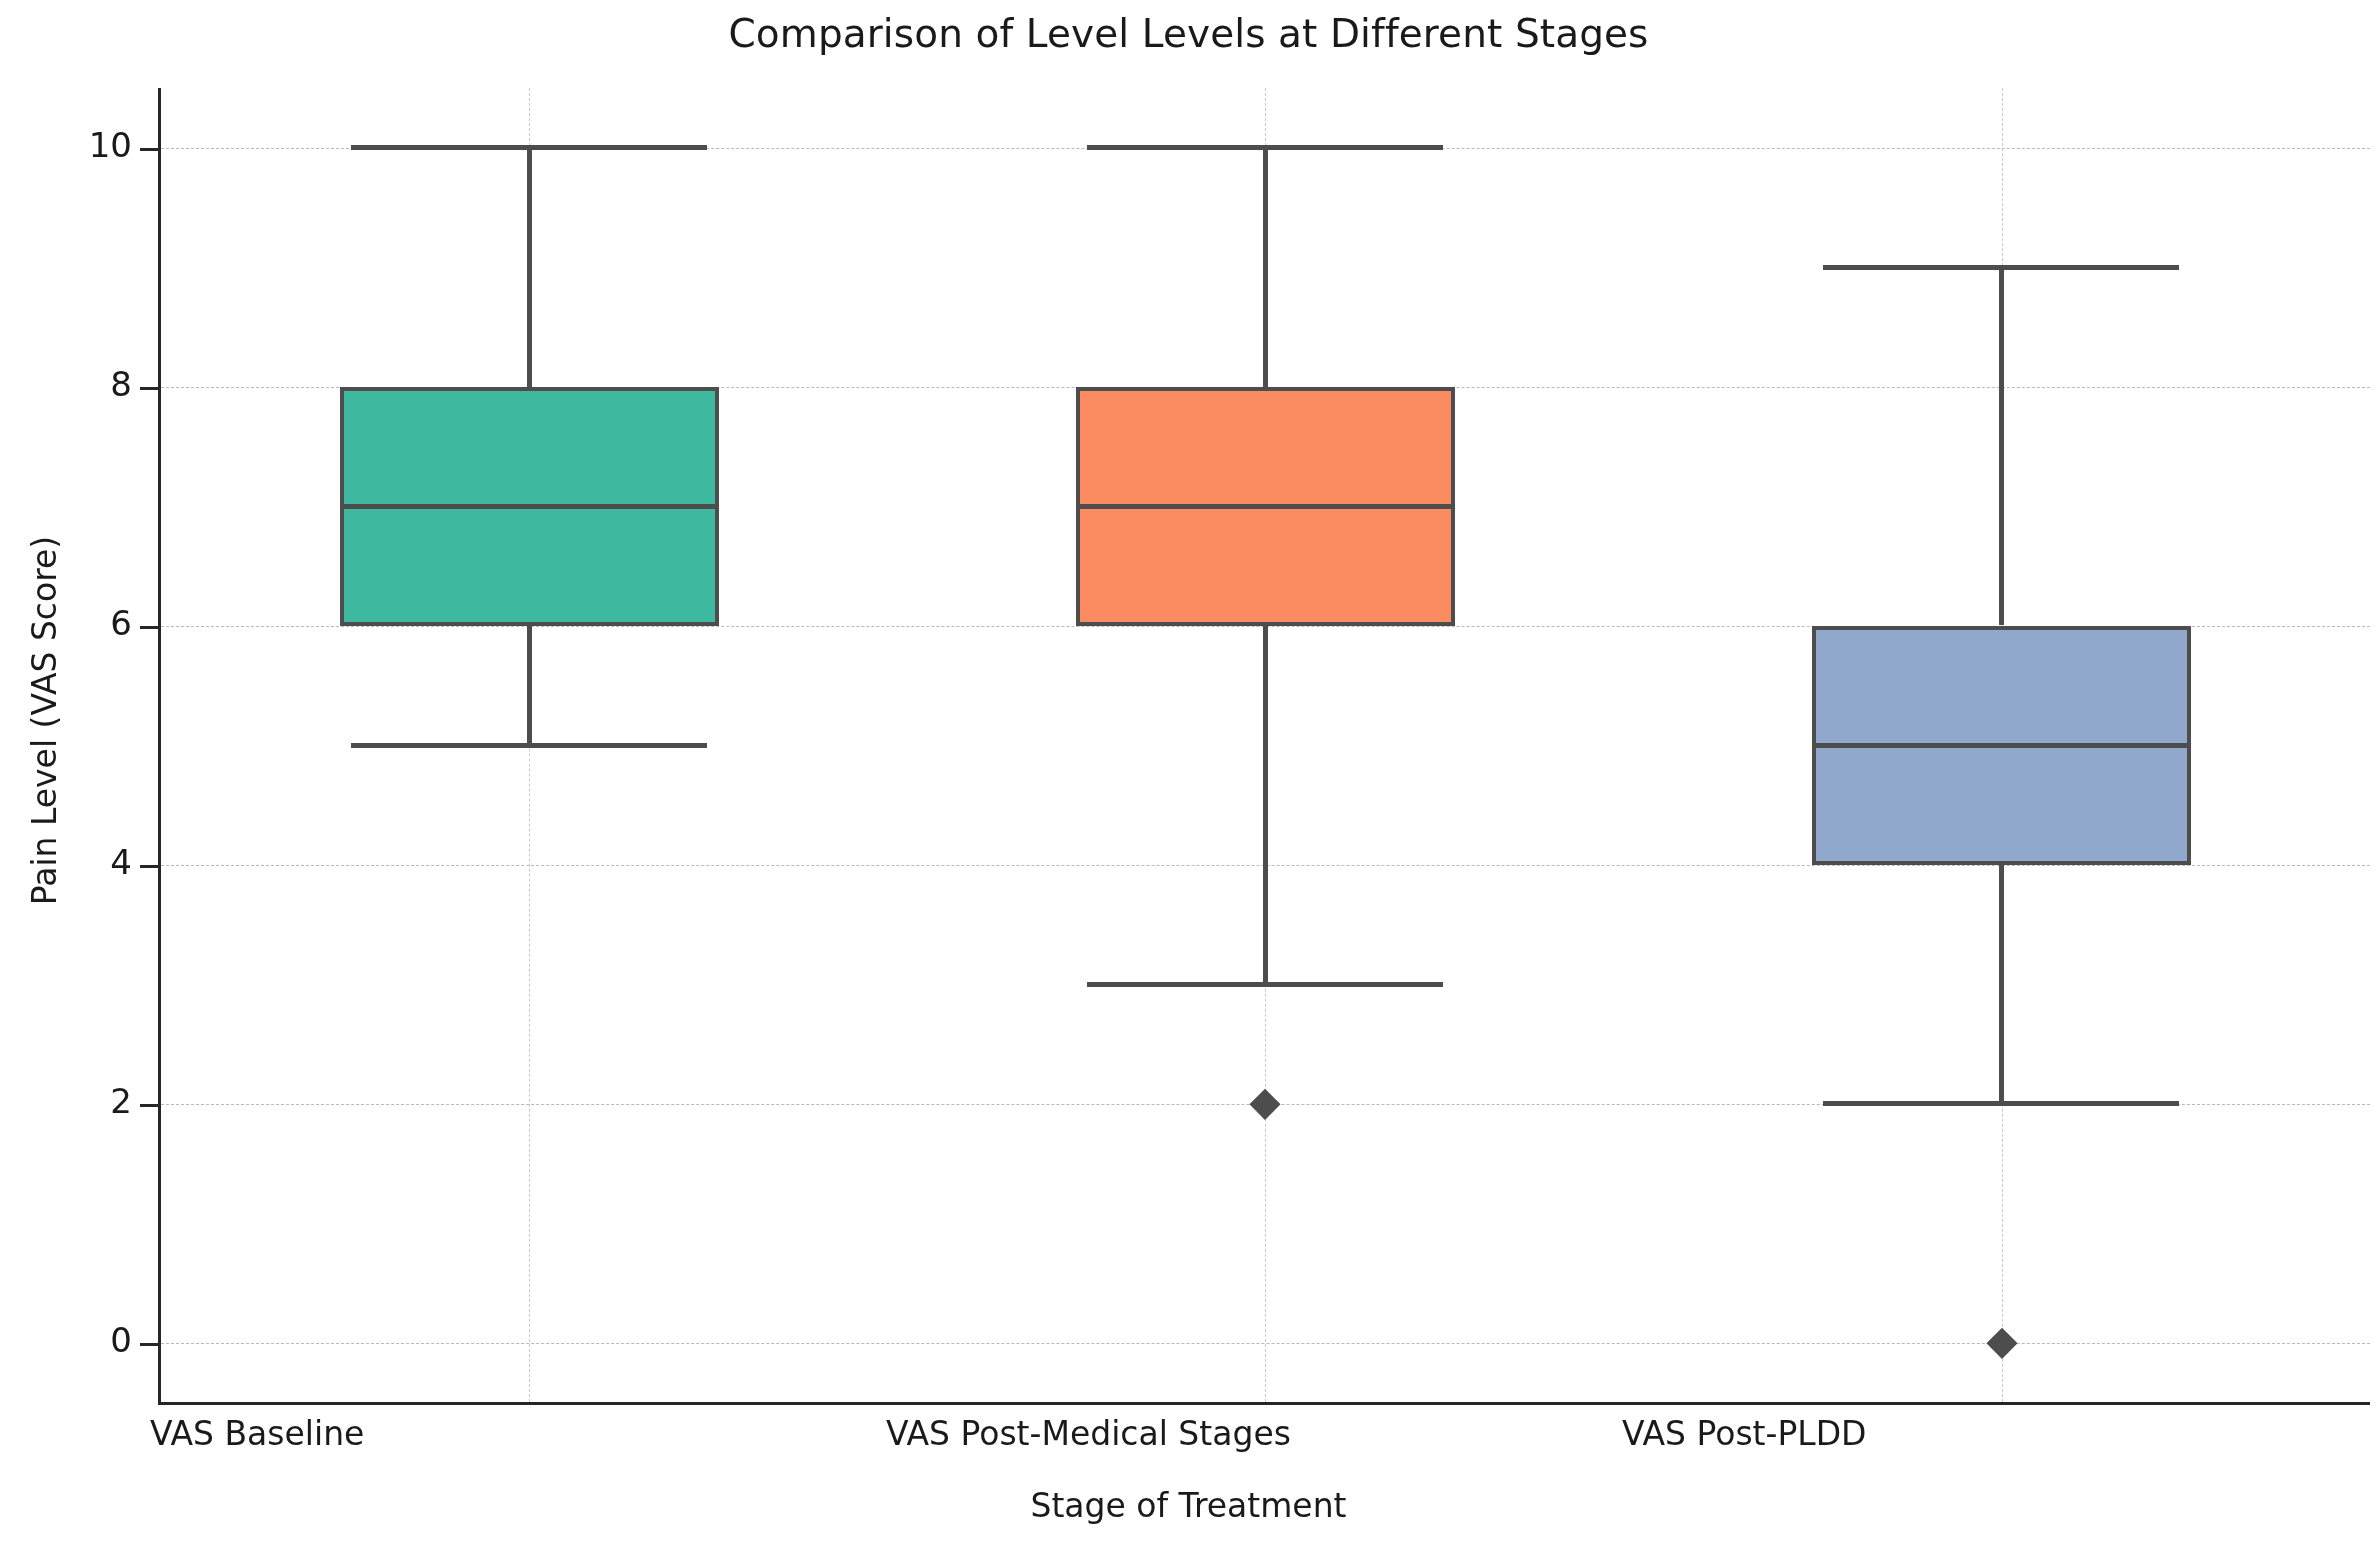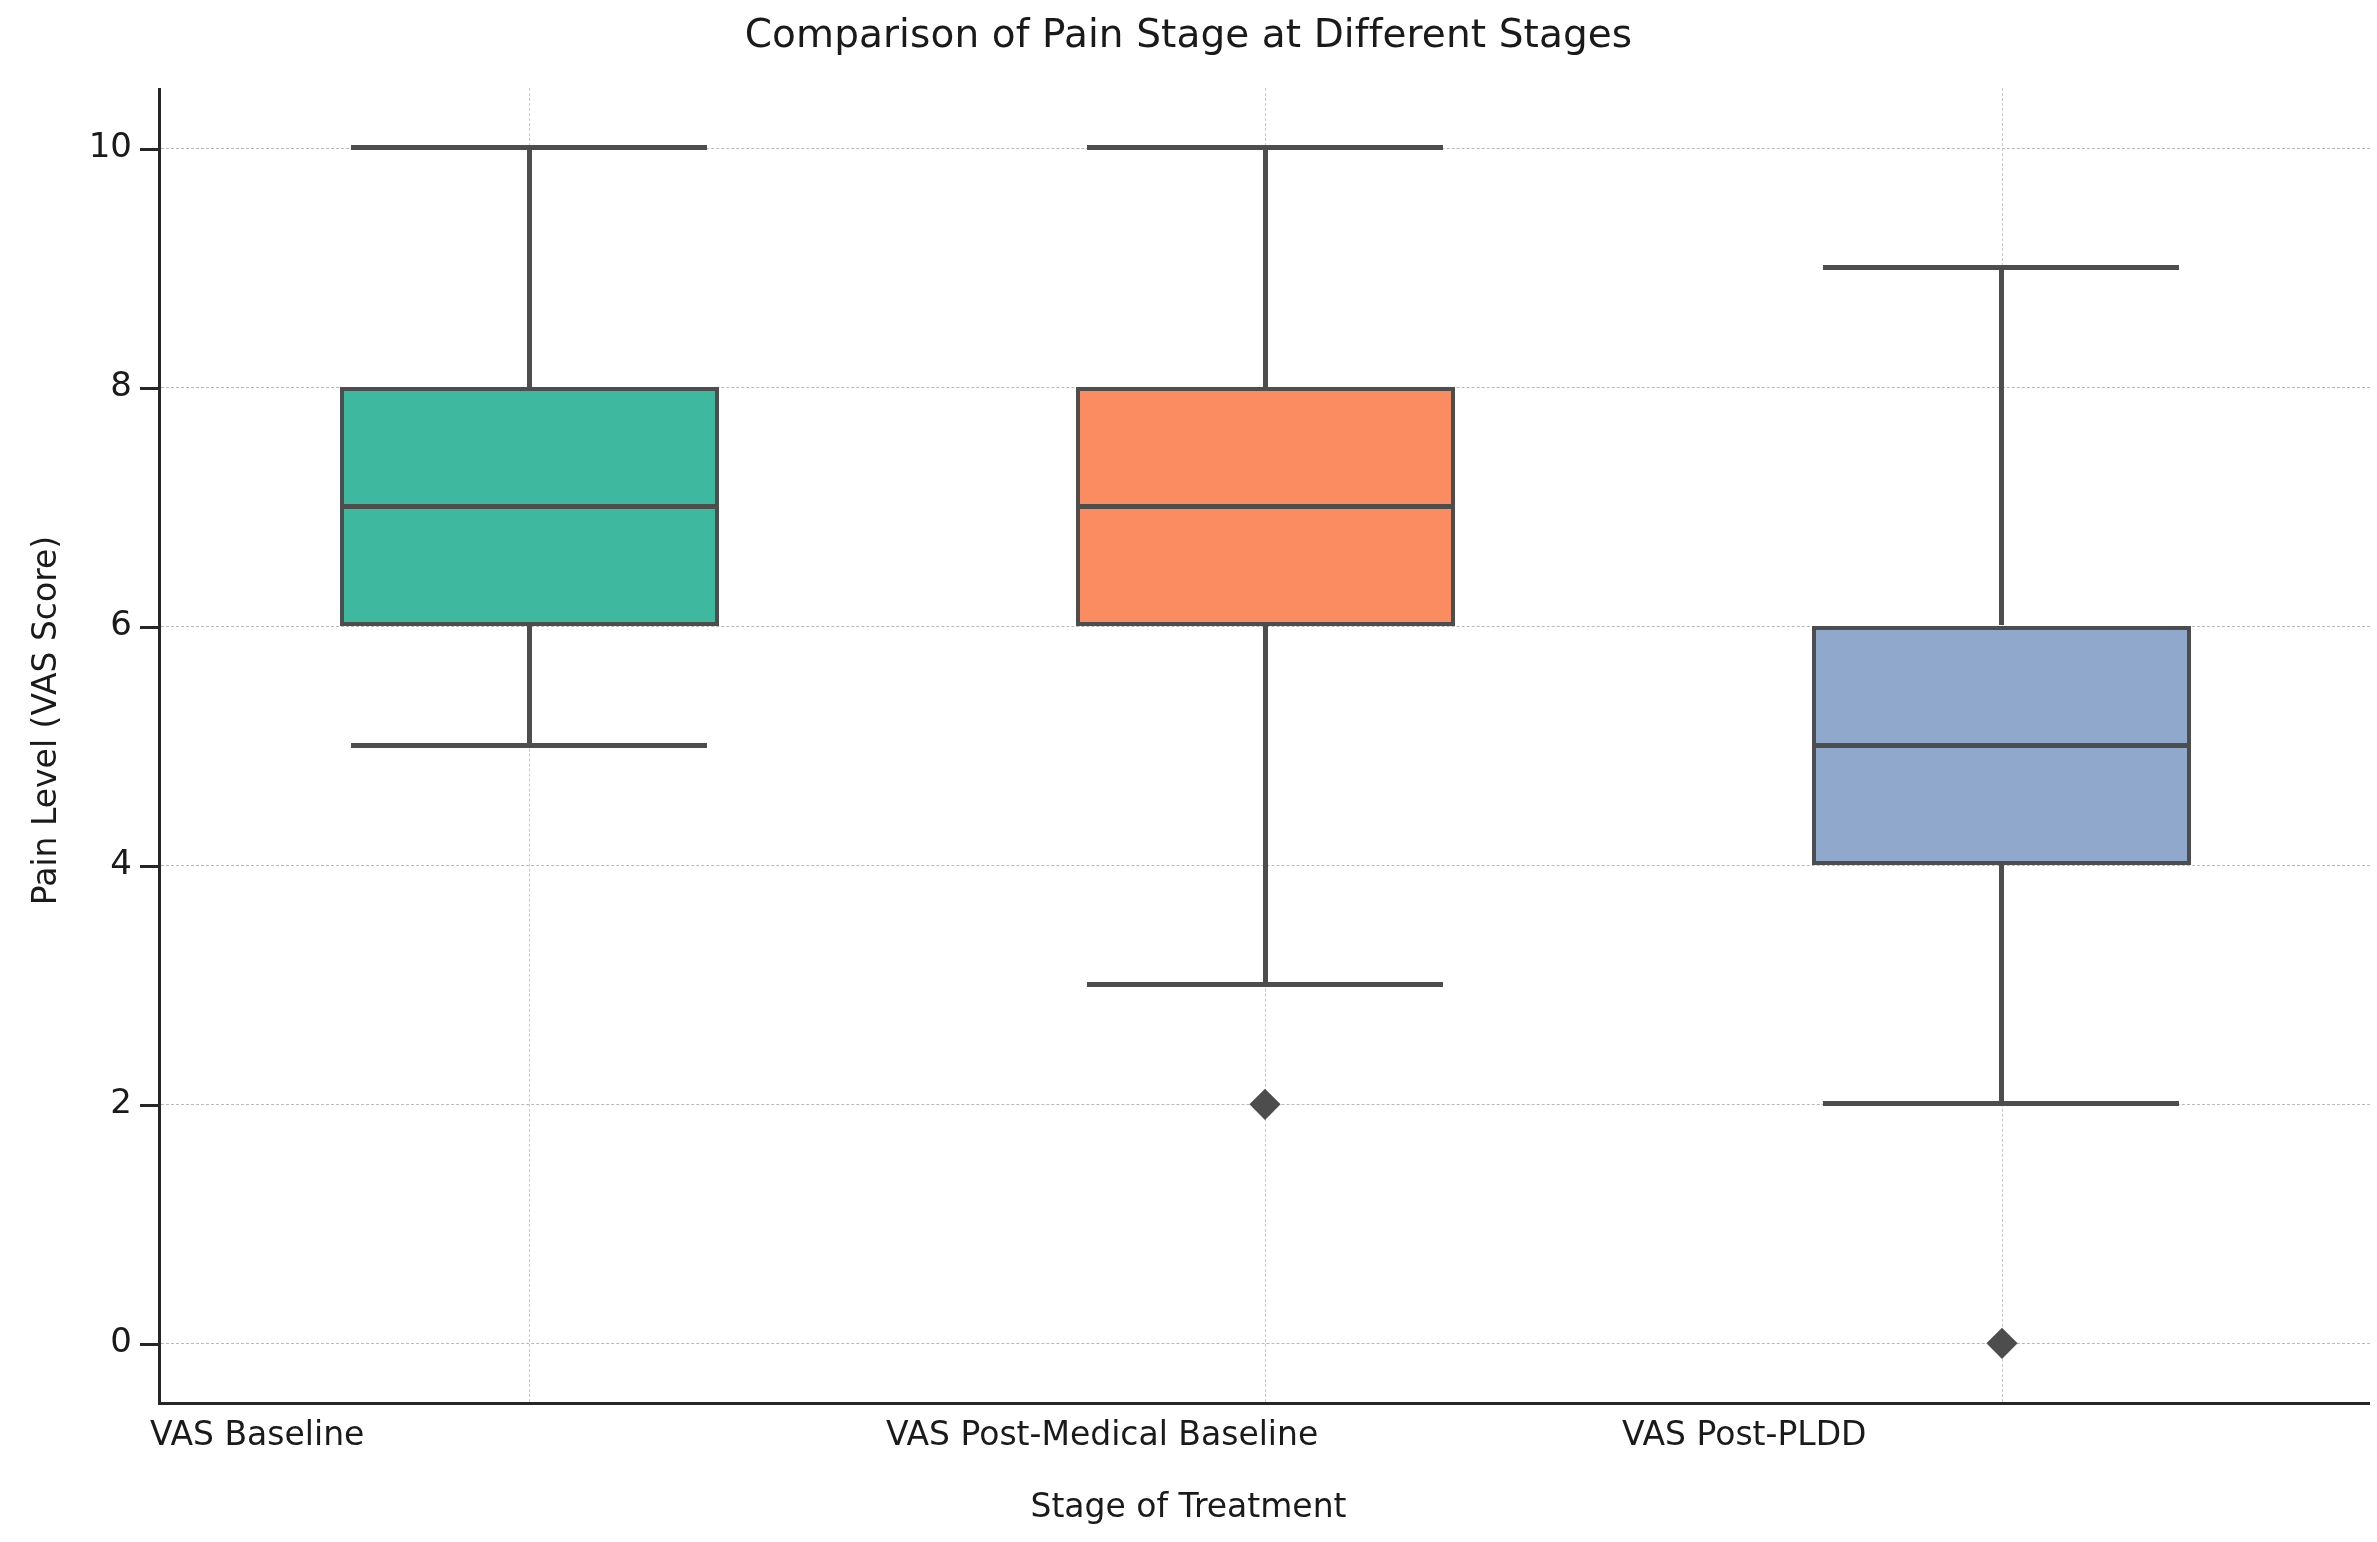--- a/index.html
+++ b/index.html
@@ -60,21 +60,21 @@
   .flier{
     position:absolute;width:21.5px;height:21.5px;background:#4d4d4d;
     transform:translate(-50%,-50%) rotate(45deg);
   }
 </style>
 </head>
 <body>
 
 <div id="root">
 
-  <div id="chart-title">Comparison of Pain Stage at Different Stages</div>
+  <div id="chart-title">Comparison of Level Levels at Different Stages</div>
 
   <div id="ylabel">Pain Level (VAS Score)</div>
   <div id="xlabel">Stage of Treatment</div>
 
   <div id="plot">
     <div class="spine-left"></div>
     <div class="spine-bottom"></div>
     <div id="grid-layer">
         <div class="gridline" style="top: 1255px;"></div>
         <div class="gridline" style="top: 1016px;"></div>
@@ -125,19 +125,19 @@
           <div class="whisker" style="left: 1838px; top: 777px; height: 239px;"></div>
           <div class="cap" style="left: 1662px; top: 177px; width: 356px;"></div>
           <div class="cap" style="left: 1662px; top: 1013px; width: 356px;"></div>
           <div class="box" style="left: 1651px; top: 538px; width: 379px; height: 239px; background: rgb(143, 168, 204);"></div>
           <div class="median" style="left: 1651px; top: 655px; width: 379px;"></div>
           <div class="flier" style="left: 1841px; top: 1255px;"></div>
         </div>
       </div>
     <div id="xtick-layer">
         <div class="xticklabel" style="left: -11px;">VAS Baseline</div>
-        <div class="xticklabel" style="left: 725px;">VAS Post-Medical Baseline</div>
+        <div class="xticklabel" style="left: 725px;">VAS Post-Medical Stages</div>
         <div class="xticklabel" style="left: 1461px;">VAS Post-PLDD</div>
       </div>
   </div>
 
 </div>
 
 
 </body></html>

